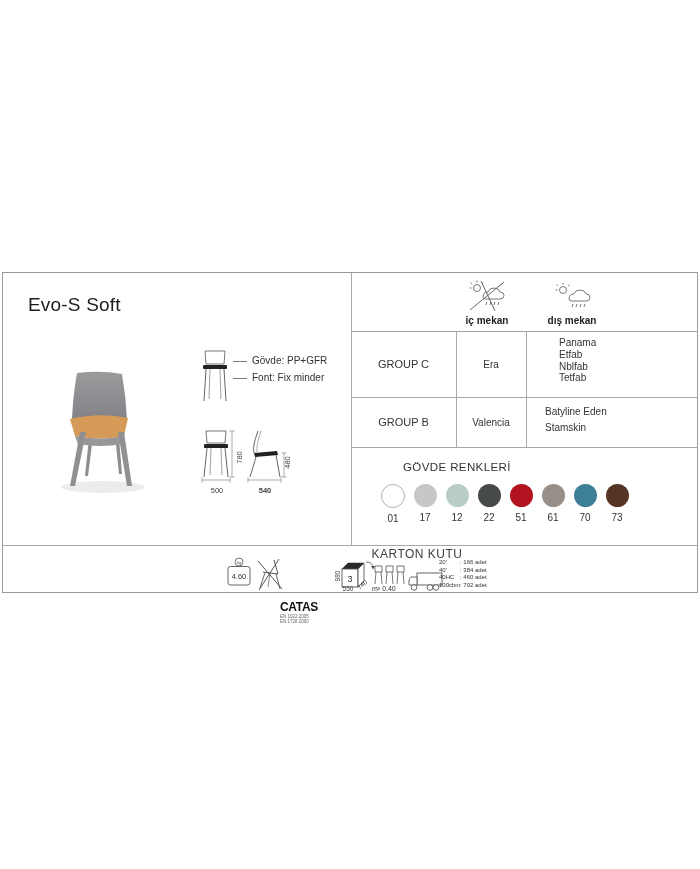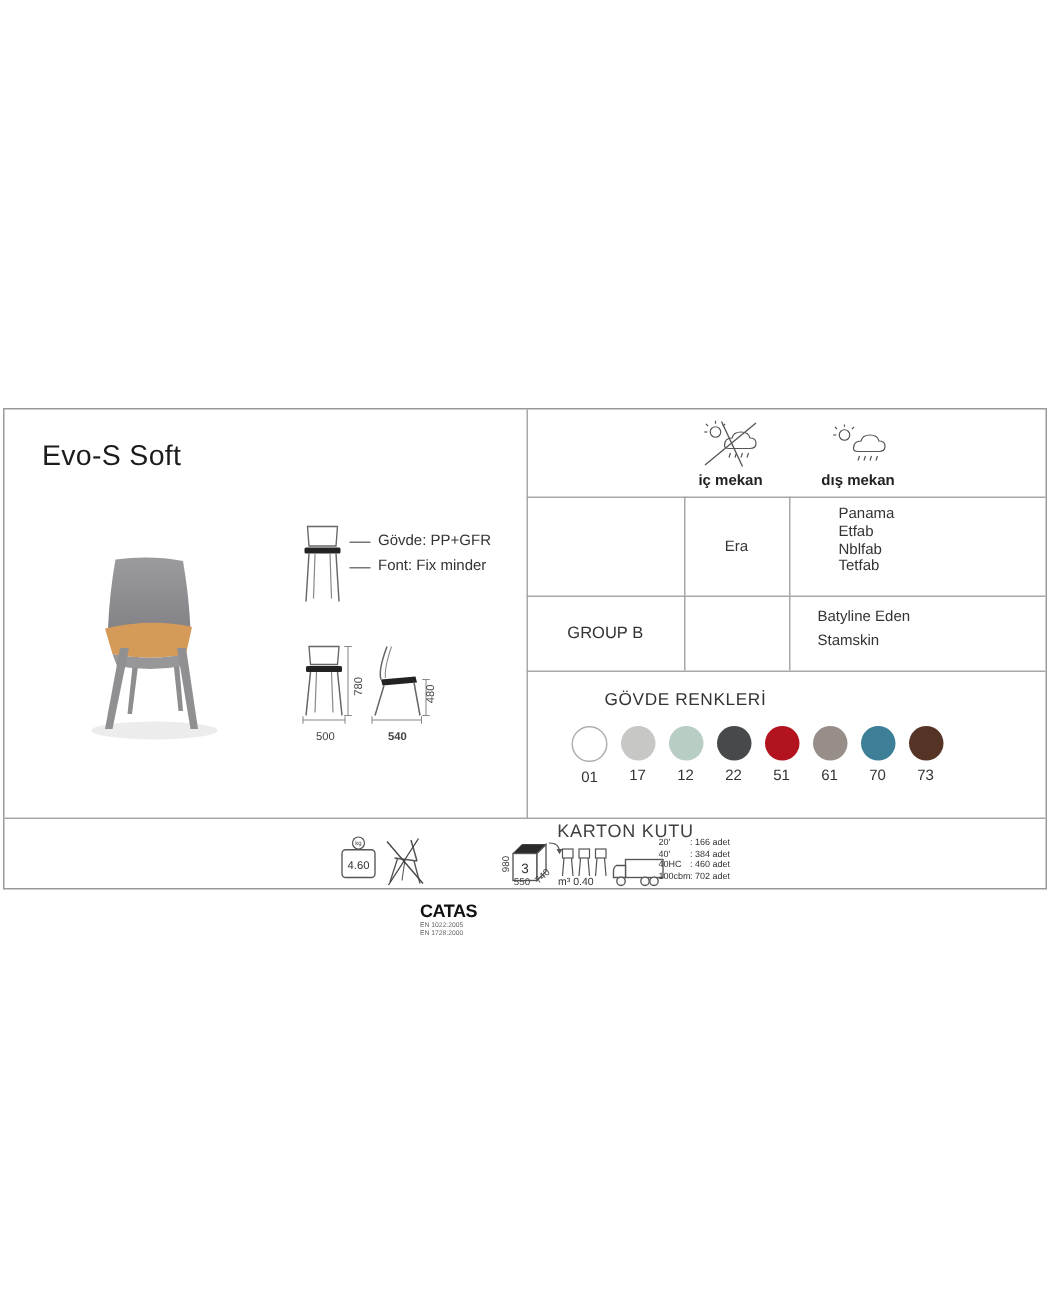--- a/index.html
+++ b/index.html
@@ -134,29 +134,31 @@
     <line x1="3.5" y1="6" x2="1.5" y2="6" stroke="#555" stroke-width="0.8"></line>
     <line x1="14" y1="2" x2="15.4" y2="0.6" stroke="#555" stroke-width="0.8"></line>
     <path d="M15,15 Q15,10 20,10 Q21,6 26,6 Q31,6 32,10 Q36,10 36,13.5 Q36,17 32,17 L18,17 Q15,17 15,15 Z" fill="#fff" stroke="#555" stroke-width="0.8"></path>
     <line x1="19" y1="20" x2="18" y2="23" stroke="#555" stroke-width="0.8"></line>
     <line x1="23" y1="20" x2="22" y2="23" stroke="#555" stroke-width="0.8"></line>
     <line x1="27" y1="20" x2="26" y2="23" stroke="#555" stroke-width="0.8"></line>
     <line x1="31" y1="20" x2="30" y2="23" stroke="#555" stroke-width="0.8"></line>
   </svg>
   <div class="abs hdr-label" style="left:536px;top:42px;width:66px;">dış mekan</div>
 
+  <div class="cell" style="left:348px;top:58px;width:105px;height:66px;">GROUP C</div>
   <div class="cell cell-small" style="left:453px;top:58px;width:70px;height:66px;">Era</div>
   <div class="fabrics" style="left:556px;top:64px;">
     <div>Panama</div>
     <div>Etfab</div>
     <div>Nblfab</div>
     <div>Tetfab</div>
   </div>
 
   <div class="cell" style="left:348px;top:124px;width:105px;height:50px;">GROUP B</div>
+  <div class="cell cell-small" style="left:453px;top:124px;width:70px;height:50px;">Valencia</div>
   <div class="fabrics fabrics-b" style="left:542px;top:131px;">
     <div>Batyline Eden</div>
     <div>Stamskin</div>
   </div>
 
   <div class="abs colors-title" style="left:380px;top:188px;margin-left:20px;">GÖVDE RENKLERİ</div>
   <div class="swatch-row" style="left:378px;top:211px;">
     <div class="swatch-item">
       <div class="swatch outlined" style="background-color: rgb(255, 255, 255);"></div>
       <div class="swatch-code">01</div>

